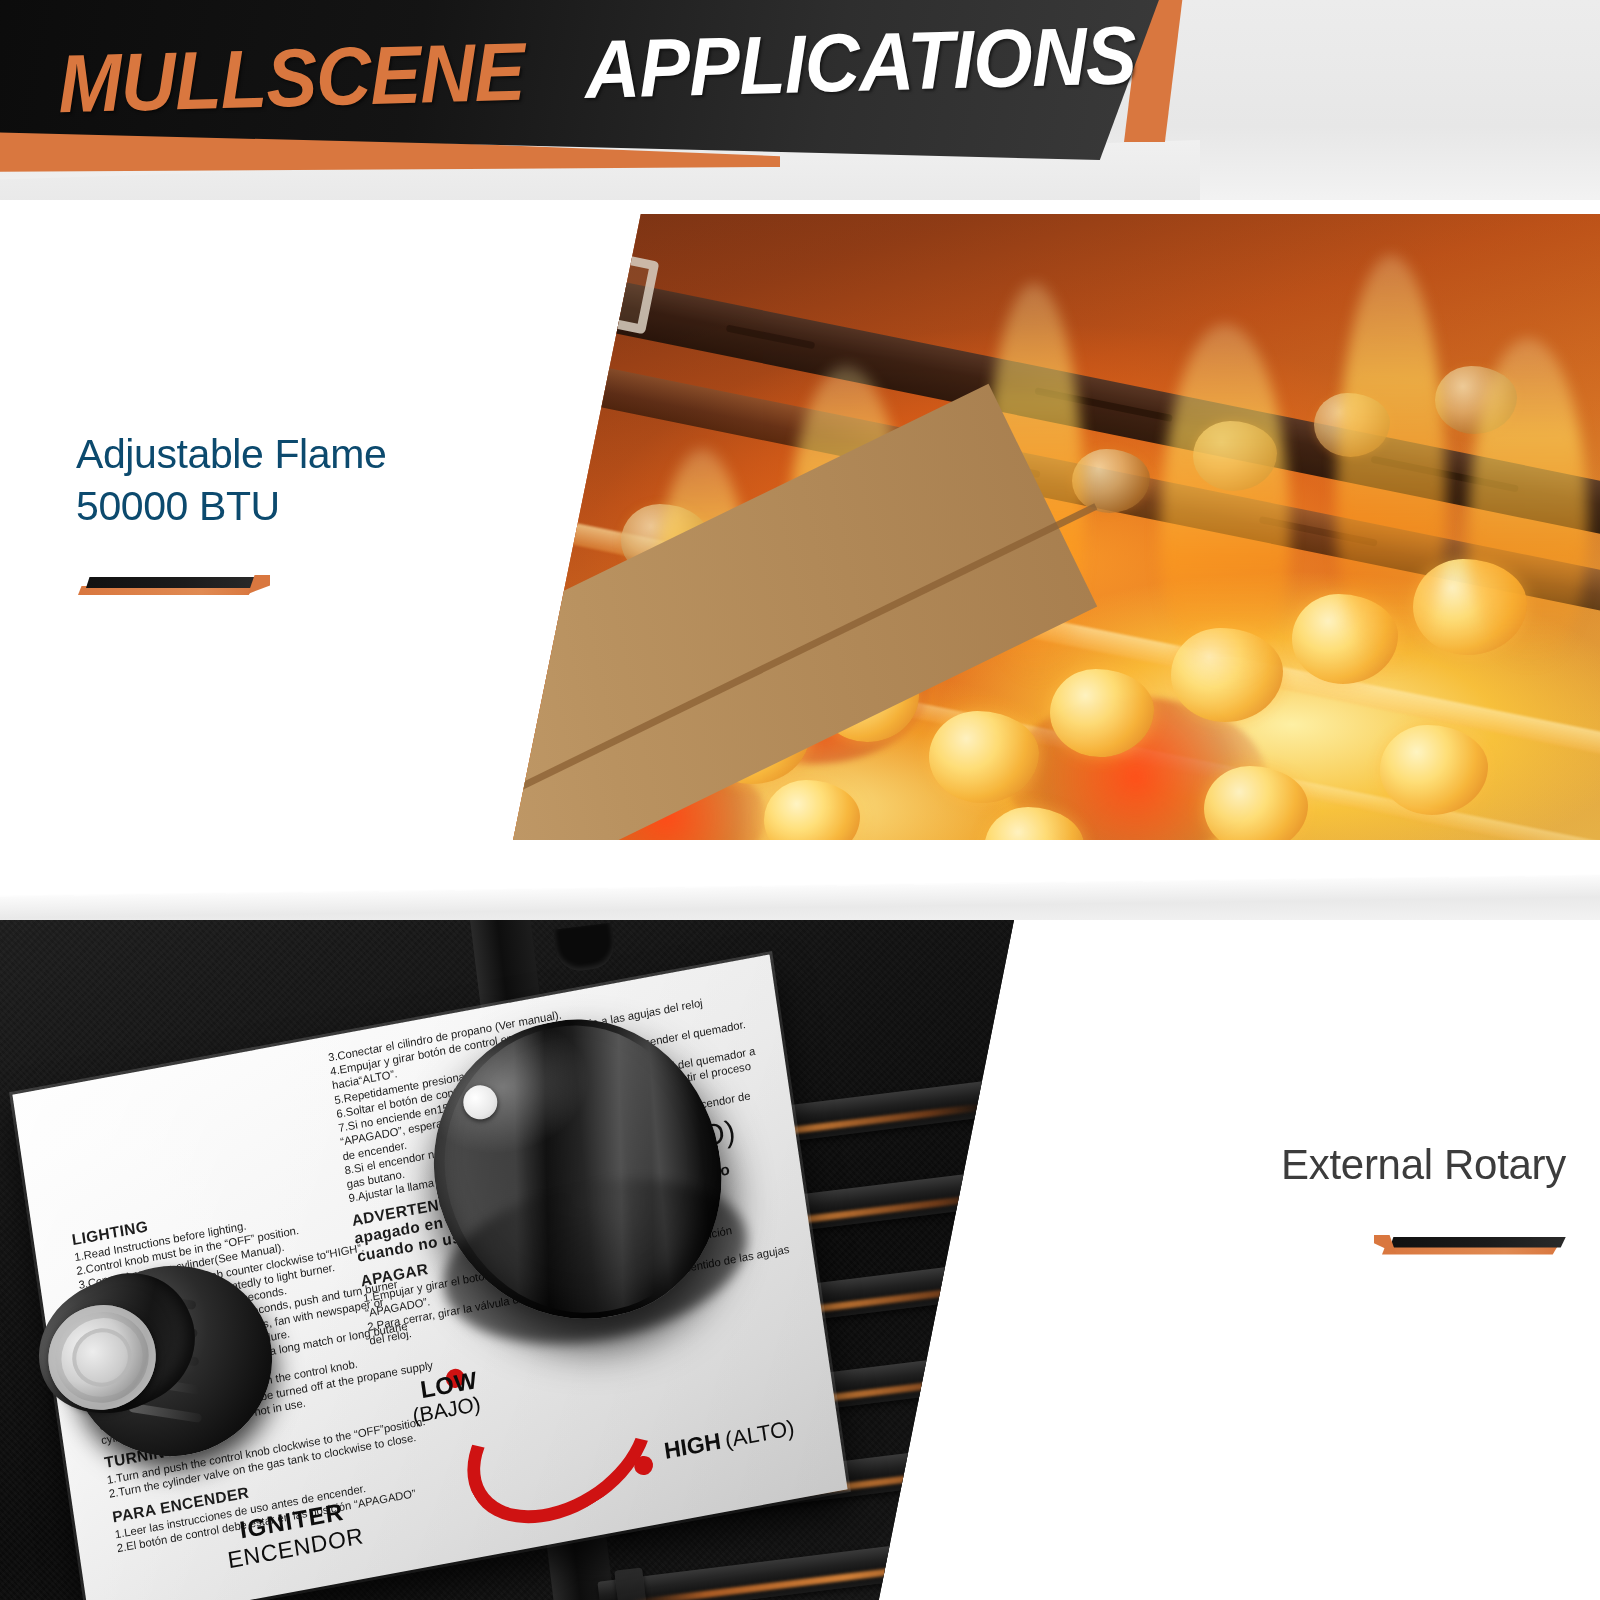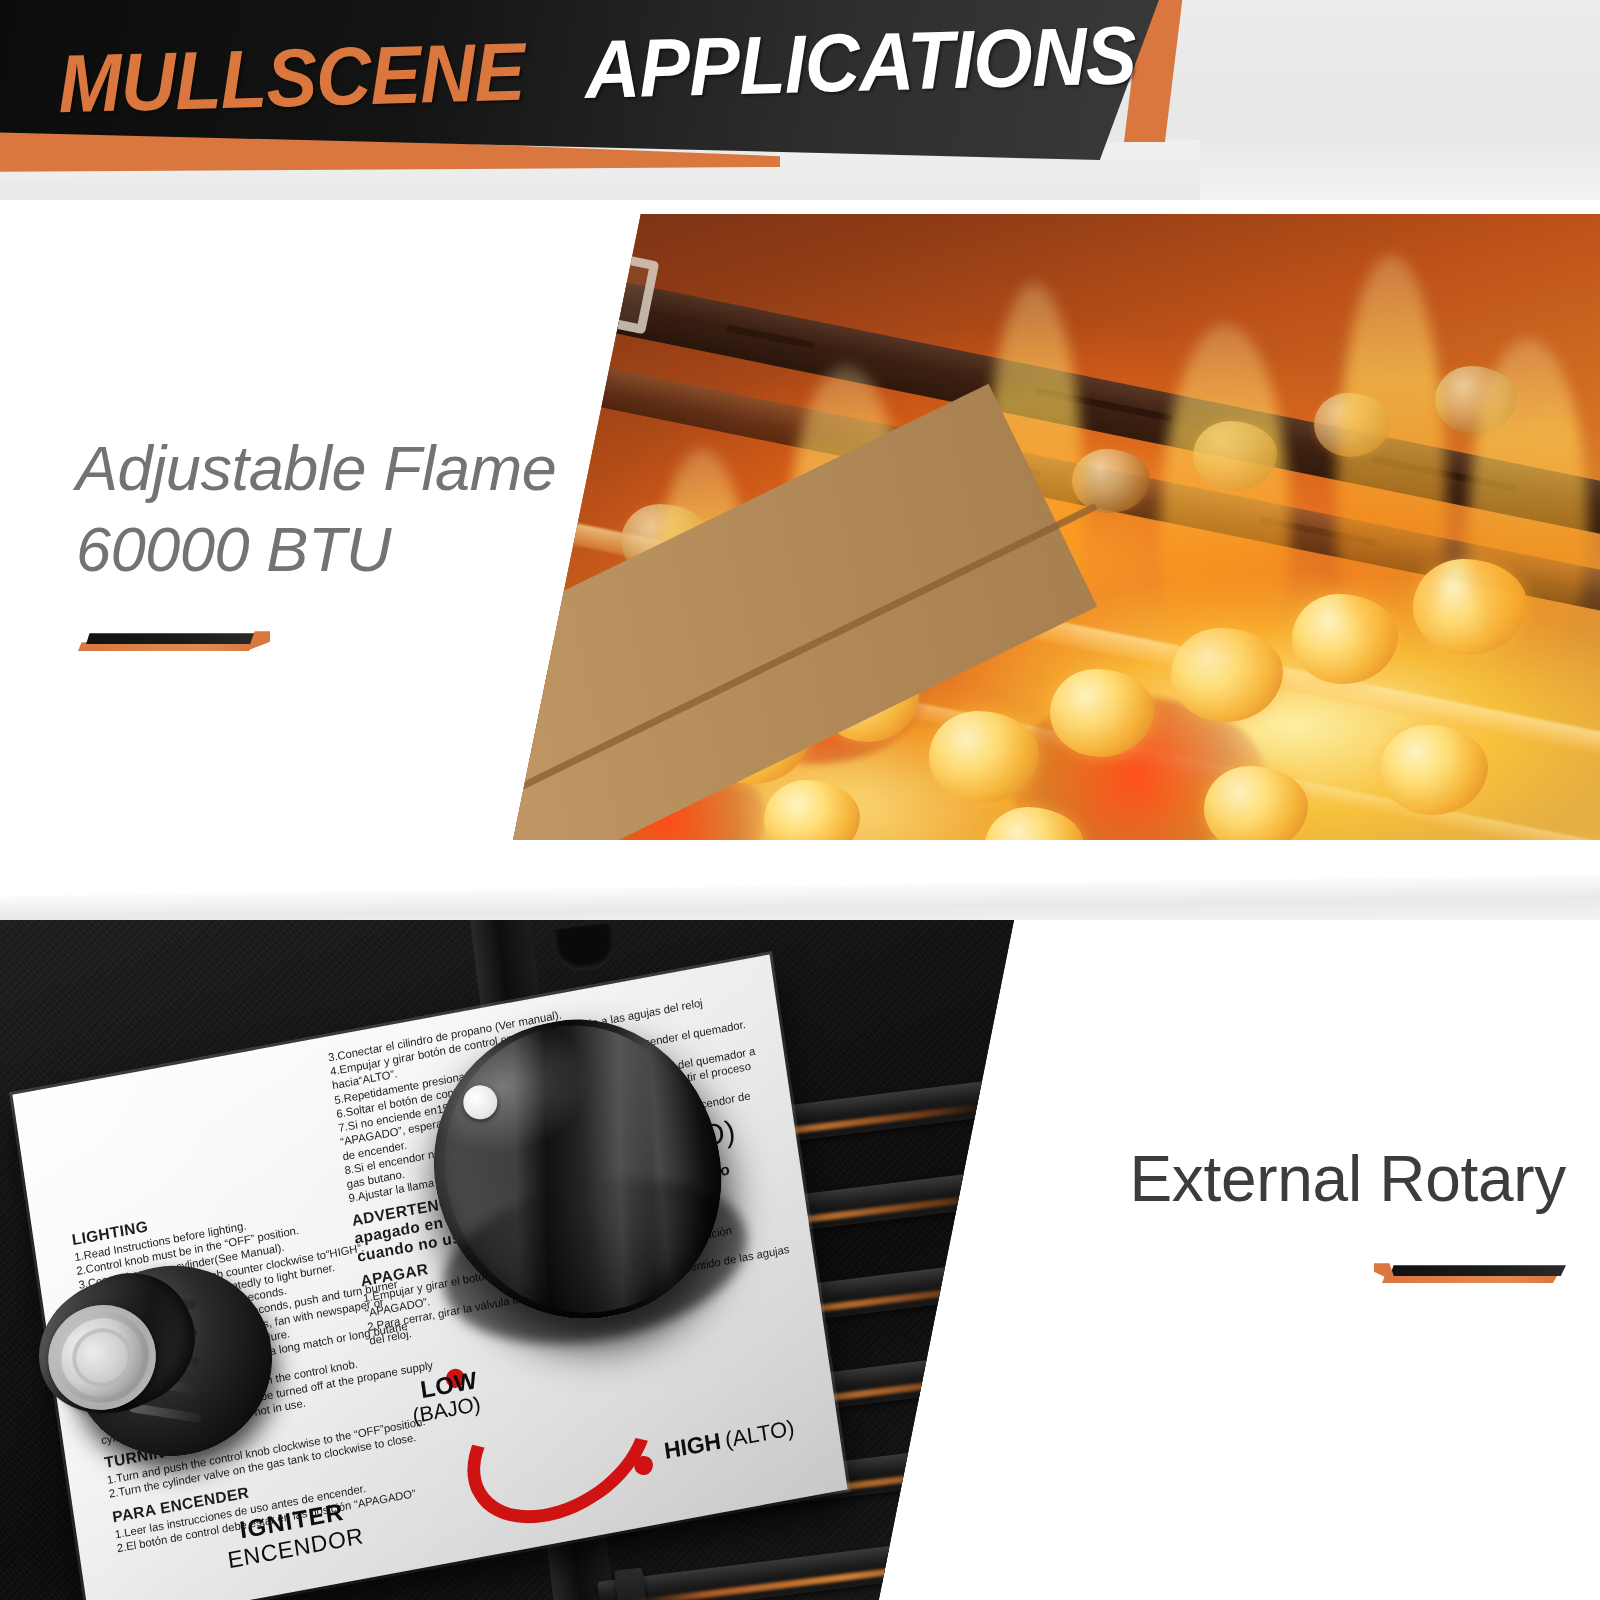--- a/index.html
+++ b/index.html
@@ -118,21 +118,21 @@
   .clip-bracket {
     position:absolute; left:5.5%; top:5.5%; width:92px; height:74px;
     border:9px solid rgba(215,205,190,.85);
     border-radius:5px;
     transform:rotate(11.5deg);
     background:rgba(140,110,85,.25);
   }
 
   .top-text { position:absolute; left:76px; top:228px; width:560px; }
   .top-text .line {
-    font-size:63px; font-weight:400; color:#737373; line-height:1.28; letter-spacing:-.4px;font-style:italic;
+    font-size:41px; font-weight:400; color:#0c4a6e; line-height:1.28; letter-spacing:-.4px;
   }
   .accent { position:relative; width:190px; height:30px; margin-top:40px; }
   .accent .slab {
     position:absolute; left:10px; top:4px; width:176px; height:11px;
     background:linear-gradient(90deg,#111 0%,#1b1b1b 55%,#2a2a2a 100%);
     clip-path:polygon(2% 0, 100% 0, 97% 100%, 0 100%);
   }
   .accent .orange {
     position:absolute; left:2px; top:13px; width:176px; height:9px;
     background:linear-gradient(90deg,#d9773f 0%,#e08a52 70%,#d9773f 100%);
@@ -311,21 +311,21 @@
     box-shadow:inset 0 0 0 7px rgba(190,190,190,.55), inset 0 0 0 13px rgba(150,150,150,.4), 0 3px 7px rgba(0,0,0,.6);
   }
   .ign-cap::after {
     content:""; position:absolute; left:22%; top:22%; width:56%; height:56%;
     border-radius:50%;
     background:radial-gradient(circle at 40% 34%, #ededed 0%, #cccccc 60%, #a6a6a6 100%);
     box-shadow:inset 0 0 0 4px rgba(175,175,175,.55);
   }
 
   .bot-text { position:absolute; left:990px; top:1138px; width:576px; text-align:right; }
-  .bot-text .line { font-size:64px; font-weight:400; color:#3c3c3c; line-height:1.3; letter-spacing:-.3px; }
+  .bot-text .line { font-size:42px; font-weight:400; color:#3c3c3c; line-height:1.3; letter-spacing:-.3px; }
   .bot-accent-wrap { display:flex; justify-content:flex-end; }
 </style>
 </head>
 <body>
 
 <div class="stage">
 
   <div class="header-wrap">
     <div class="header-bg-grey"></div>
     <div class="header-white-sweep"></div>
@@ -389,21 +389,21 @@
       <div class="flick" style="left:88%; top:18%; width:120px; height:330px;"></div>
       <div class="flick" style="left:14%; top:34%; width:96px;  height:280px;"></div>
 
       <div class="tan-panel"></div>
       <div class="tan-line"></div>
       <div class="clip-bracket"></div>
     </div>
 
     <div class="top-text">
       <div class="line">Adjustable Flame</div>
-      <div class="line">60000 BTU</div>
+      <div class="line">50000 BTU</div>
       <div class="accent">
         <div class="orange"></div>
         <div class="slab"></div>
         <div class="tip"></div>
       </div>
     </div>
   </div>
 
   <div class="divider-top-white"></div>
   <div class="divider"></div>

